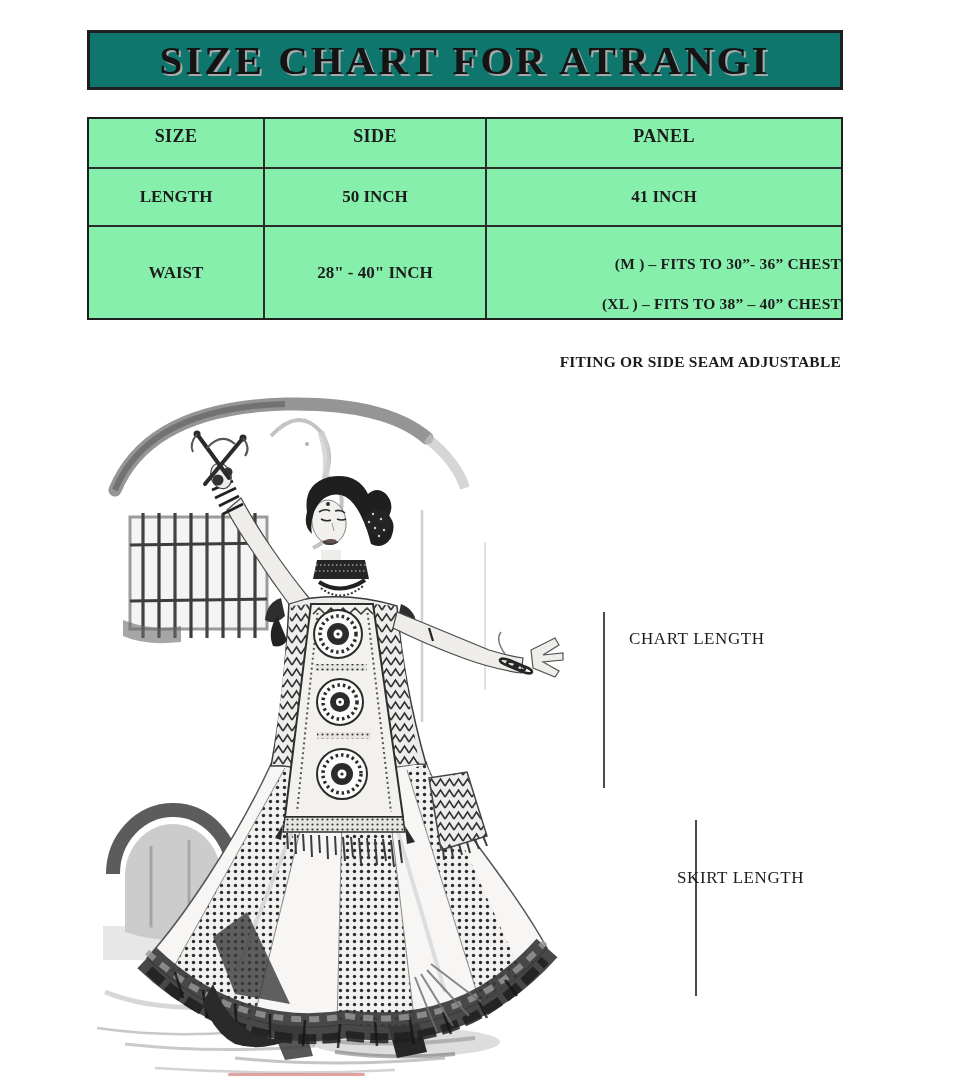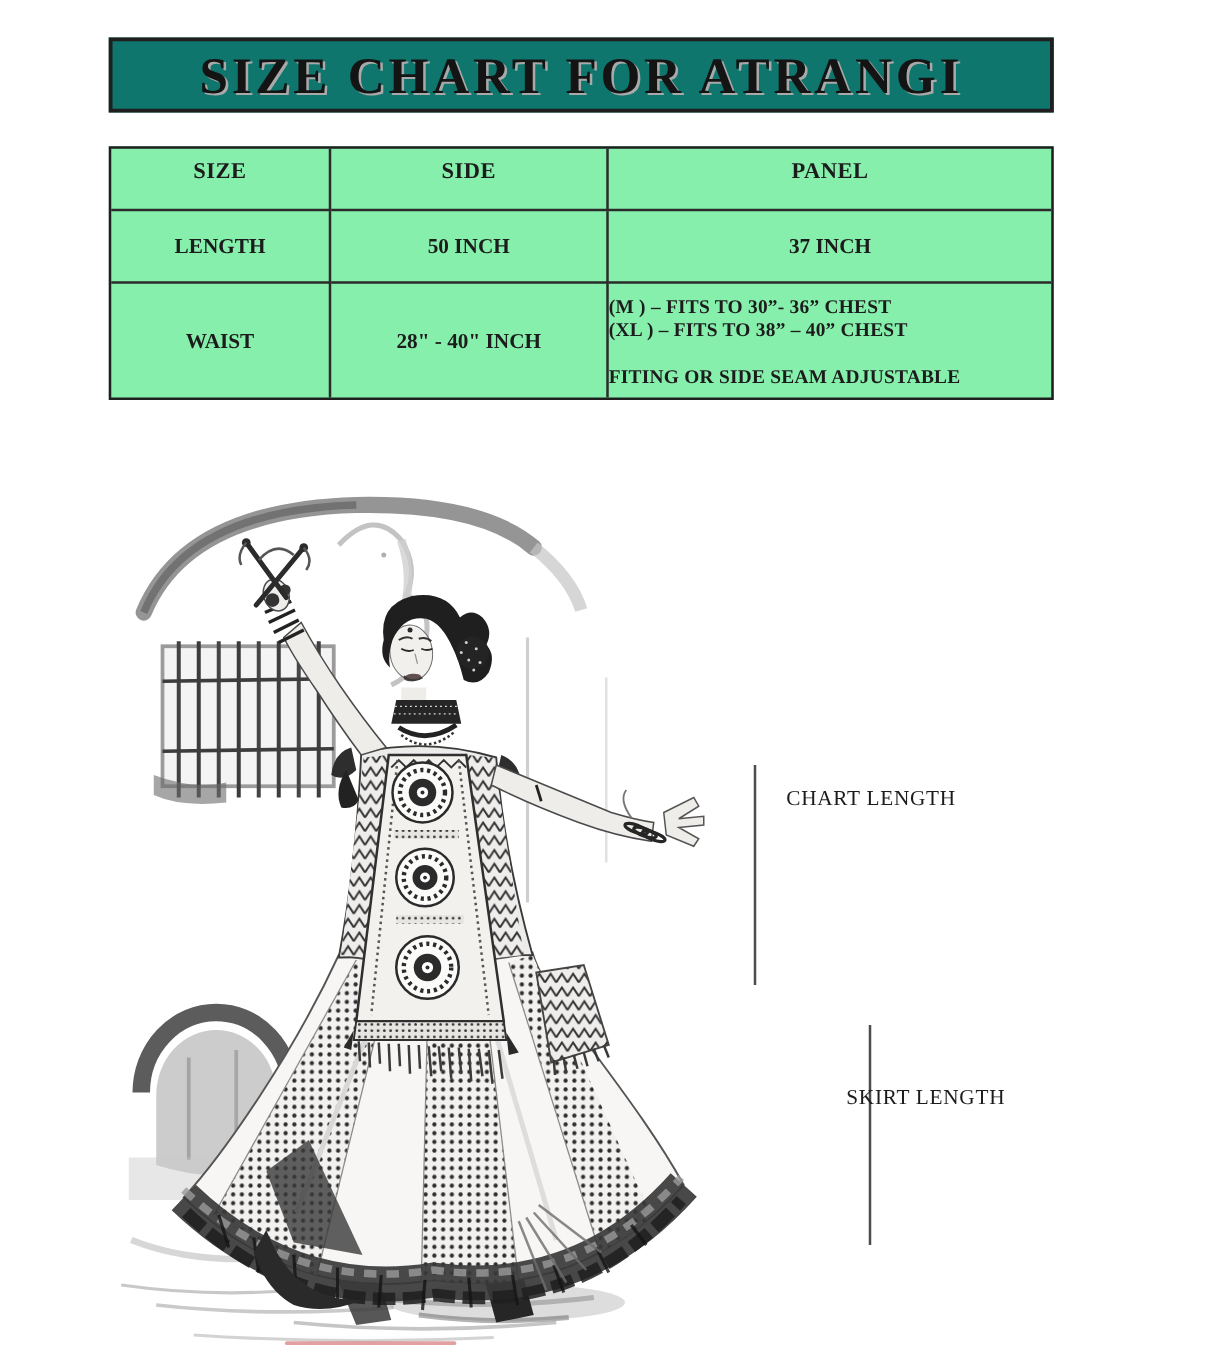--- a/index.html
+++ b/index.html
@@ -26,22 +26,22 @@
   }
   .cell {
     display:flex; align-items:center; justify-content:center; text-align:center;
     font-weight:700; font-size:17px; color:#1c1c1c;
     border-right:2px solid #2b2b2b; border-bottom:2px solid #2b2b2b;
   }
   .cell.last-col { border-right:none; }
   .cell.last-row { border-bottom:none; }
   .cell.hdr { align-items:flex-start; padding-top:7px; font-size:18px; letter-spacing:0.4px; }
   .panel-cell {
-    flex-direction:column; justify-content:flex-start; align-items:flex-start;
-    padding-top:9px; font-size:15.5px; line-height:19px; letter-spacing:0.2px;
+    flex-direction:column; justify-content:flex-start; align-items:flex-end;
+    padding-top:27px; font-size:15.5px; line-height:19px; letter-spacing:0.2px;gap:21px;
   }
   .panel-cell .line3 { margin-top:18px; }
   
   .v-line { position:absolute; width:2px; background:#4c4c4c; }
   .anno-label { position:absolute; font-size:17px; letter-spacing:0.6px; color:#1c1c1c; white-space:nowrap; }
   #panel-line { left:603px; top:612px; height:176px; }
   #panel-label { left:629px; top:629px; }
   #skirt-line { left:695px; top:820px; height:176px; }
   #skirt-label { left:677px; top:821px;margin-top:47px; }
   
@@ -56,21 +56,21 @@
     <div class="title-text">SIZE CHART FOR ATRANGI</div>
   </div>
 
   <div class="size-table">
     <div class="cell hdr">SIZE</div>
     <div class="cell hdr">SIDE</div>
     <div class="cell hdr last-col">PANEL</div>
 
     <div class="cell">LENGTH</div>
     <div class="cell">50 INCH</div>
-    <div class="cell last-col">37 INCH</div>
+    <div class="cell last-col">41 INCH</div>
 
     <div class="cell last-row">WAIST</div>
     <div class="cell last-row">28" - 40" INCH</div>
     <div class="cell last-col last-row panel-cell">
       <span>(M ) – FITS TO 30”- 36” CHEST</span>
       <span>(XL ) – FITS TO 38” – 40” CHEST</span>
       <span class="line3">FITING OR SIDE SEAM ADJUSTABLE</span>
     </div>
   </div>
 

